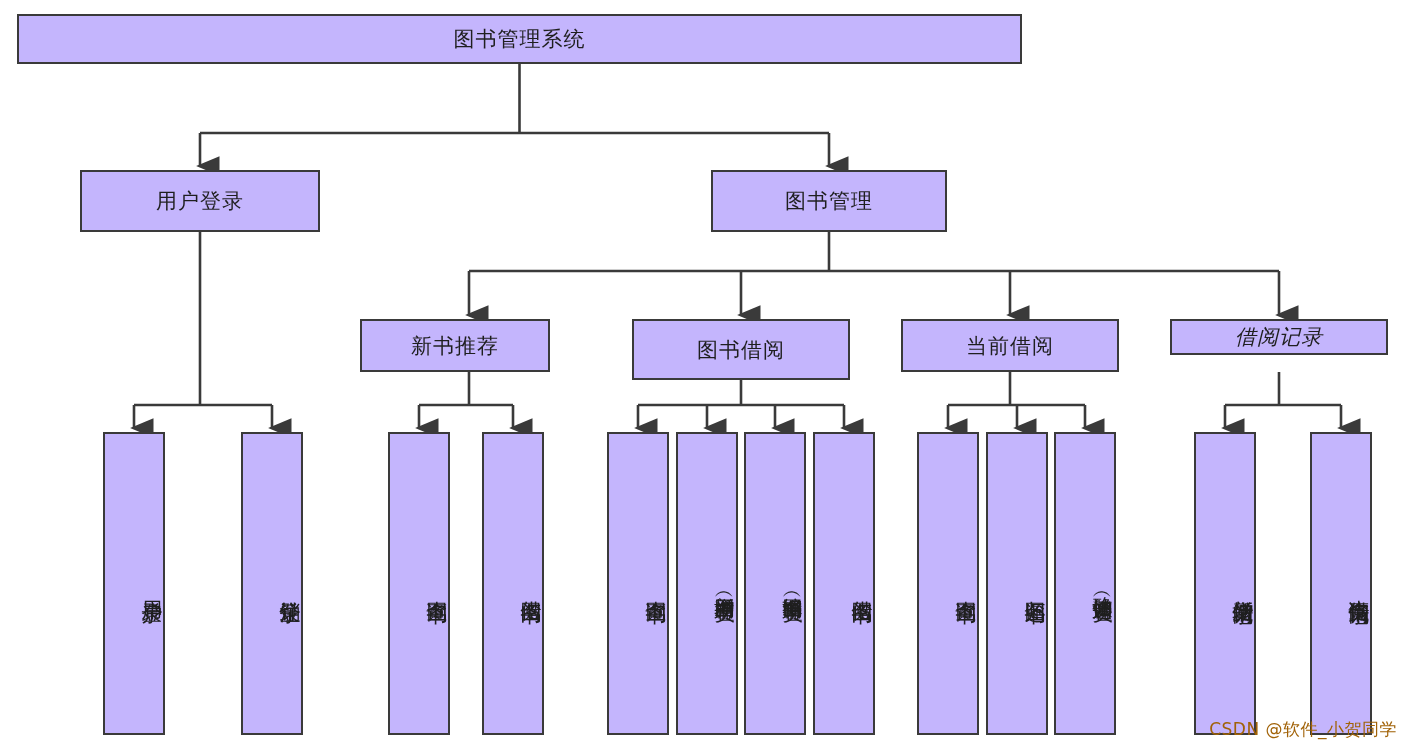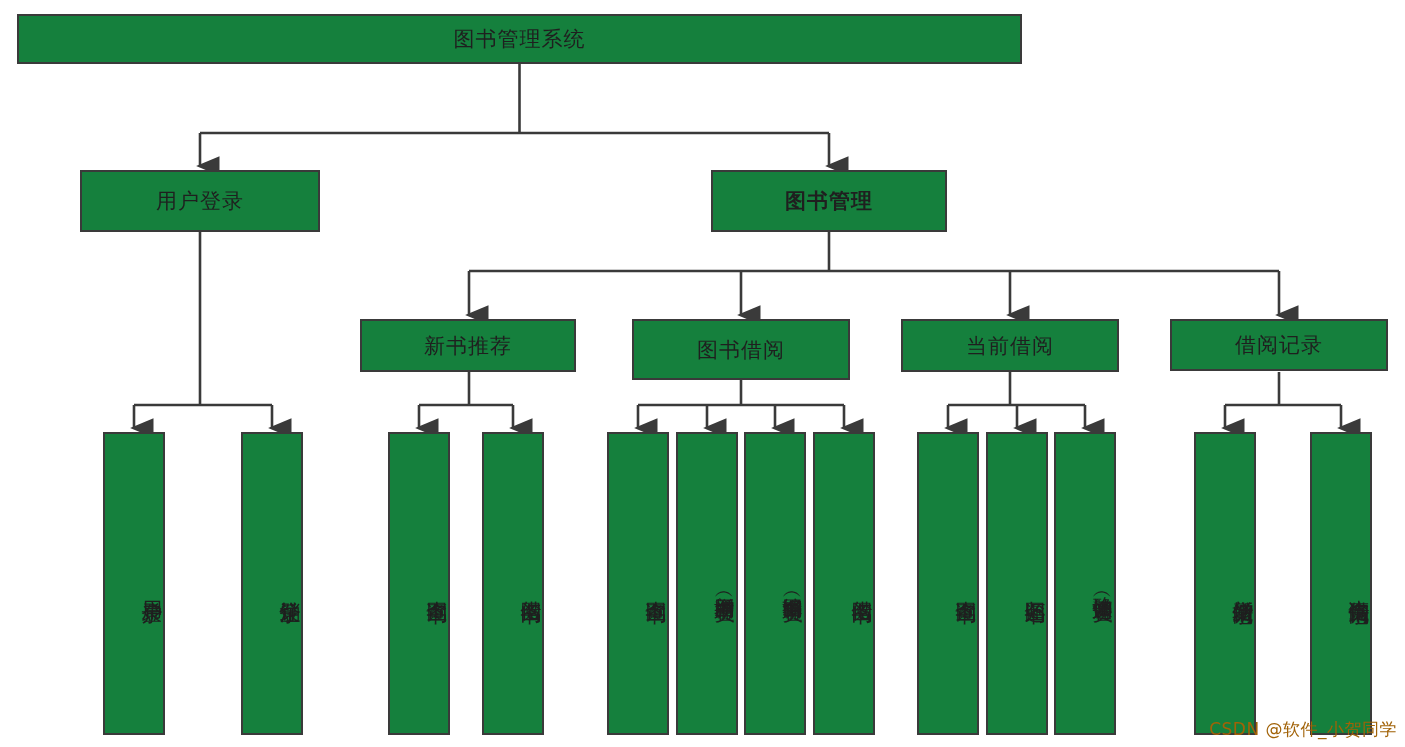--- a/index.html
+++ b/index.html
@@ -22,21 +22,21 @@
     left: 0;
     top: 0;
     width: 1405px;
     height: 747px;
     pointer-events: none;
   }
   .node {
     position: absolute;
     box-sizing: border-box;
     border: 2px solid #3a3a3a;
-    background: #15803d;
+    background: #c4b5fd;
     display: flex;
     align-items: center;
     justify-content: center;
     color: #1f1f1f;
   }
   .node.h {
     font-size: 21px;
     letter-spacing: 1px;
   }
   .node.root {
@@ -118,33 +118,33 @@
       </g>
   </svg>
 
   <div id="nodes">
       <div class="node root h" style="left: 17px; top: 14px; width: 1005px; height: 50px;">
         <span class="">图书管理系统</span>
       </div>
       <div class="node h" style="left: 80px; top: 170px; width: 240px; height: 62px;">
         <span class="">用户登录</span>
       </div>
-      <div class="node h" style="left: 711px; top: 170px; width: 236px; height: 62px; font-weight: bold;">
+      <div class="node h" style="left: 711px; top: 170px; width: 236px; height: 62px;">
         <span class="">图书管理</span>
       </div>
-      <div class="node h" style="left: 360px; top: 319px; width: 216px; height: 53px;">
+      <div class="node h" style="left: 360px; top: 319px; width: 190px; height: 53px;">
         <span class="">新书推荐</span>
       </div>
       <div class="node h" style="left: 632px; top: 319px; width: 218px; height: 61px;">
         <span class="">图书借阅</span>
       </div>
       <div class="node h" style="left: 901px; top: 319px; width: 218px; height: 53px;">
         <span class="">当前借阅</span>
       </div>
-      <div class="node h" style="left: 1170px; top: 319px; width: 218px; height: 52px;">
+      <div class="node h" style="left: 1170px; top: 319px; width: 218px; height: 36px; font-style: italic;">
         <span class="">借阅记录</span>
       </div>
       <div class="node v tall" style="left: 103px; top: 432px; width: 62px; height: 303px;">
         <span class="vtext">用户登录</span>
       </div>
       <div class="node v tall" style="left: 241px; top: 432px; width: 62px; height: 303px;">
         <span class="vtext">注销登录</span>
       </div>
       <div class="node v tall" style="left: 388px; top: 432px; width: 62px; height: 303px;">
         <span class="vtext">查询图书</span>

